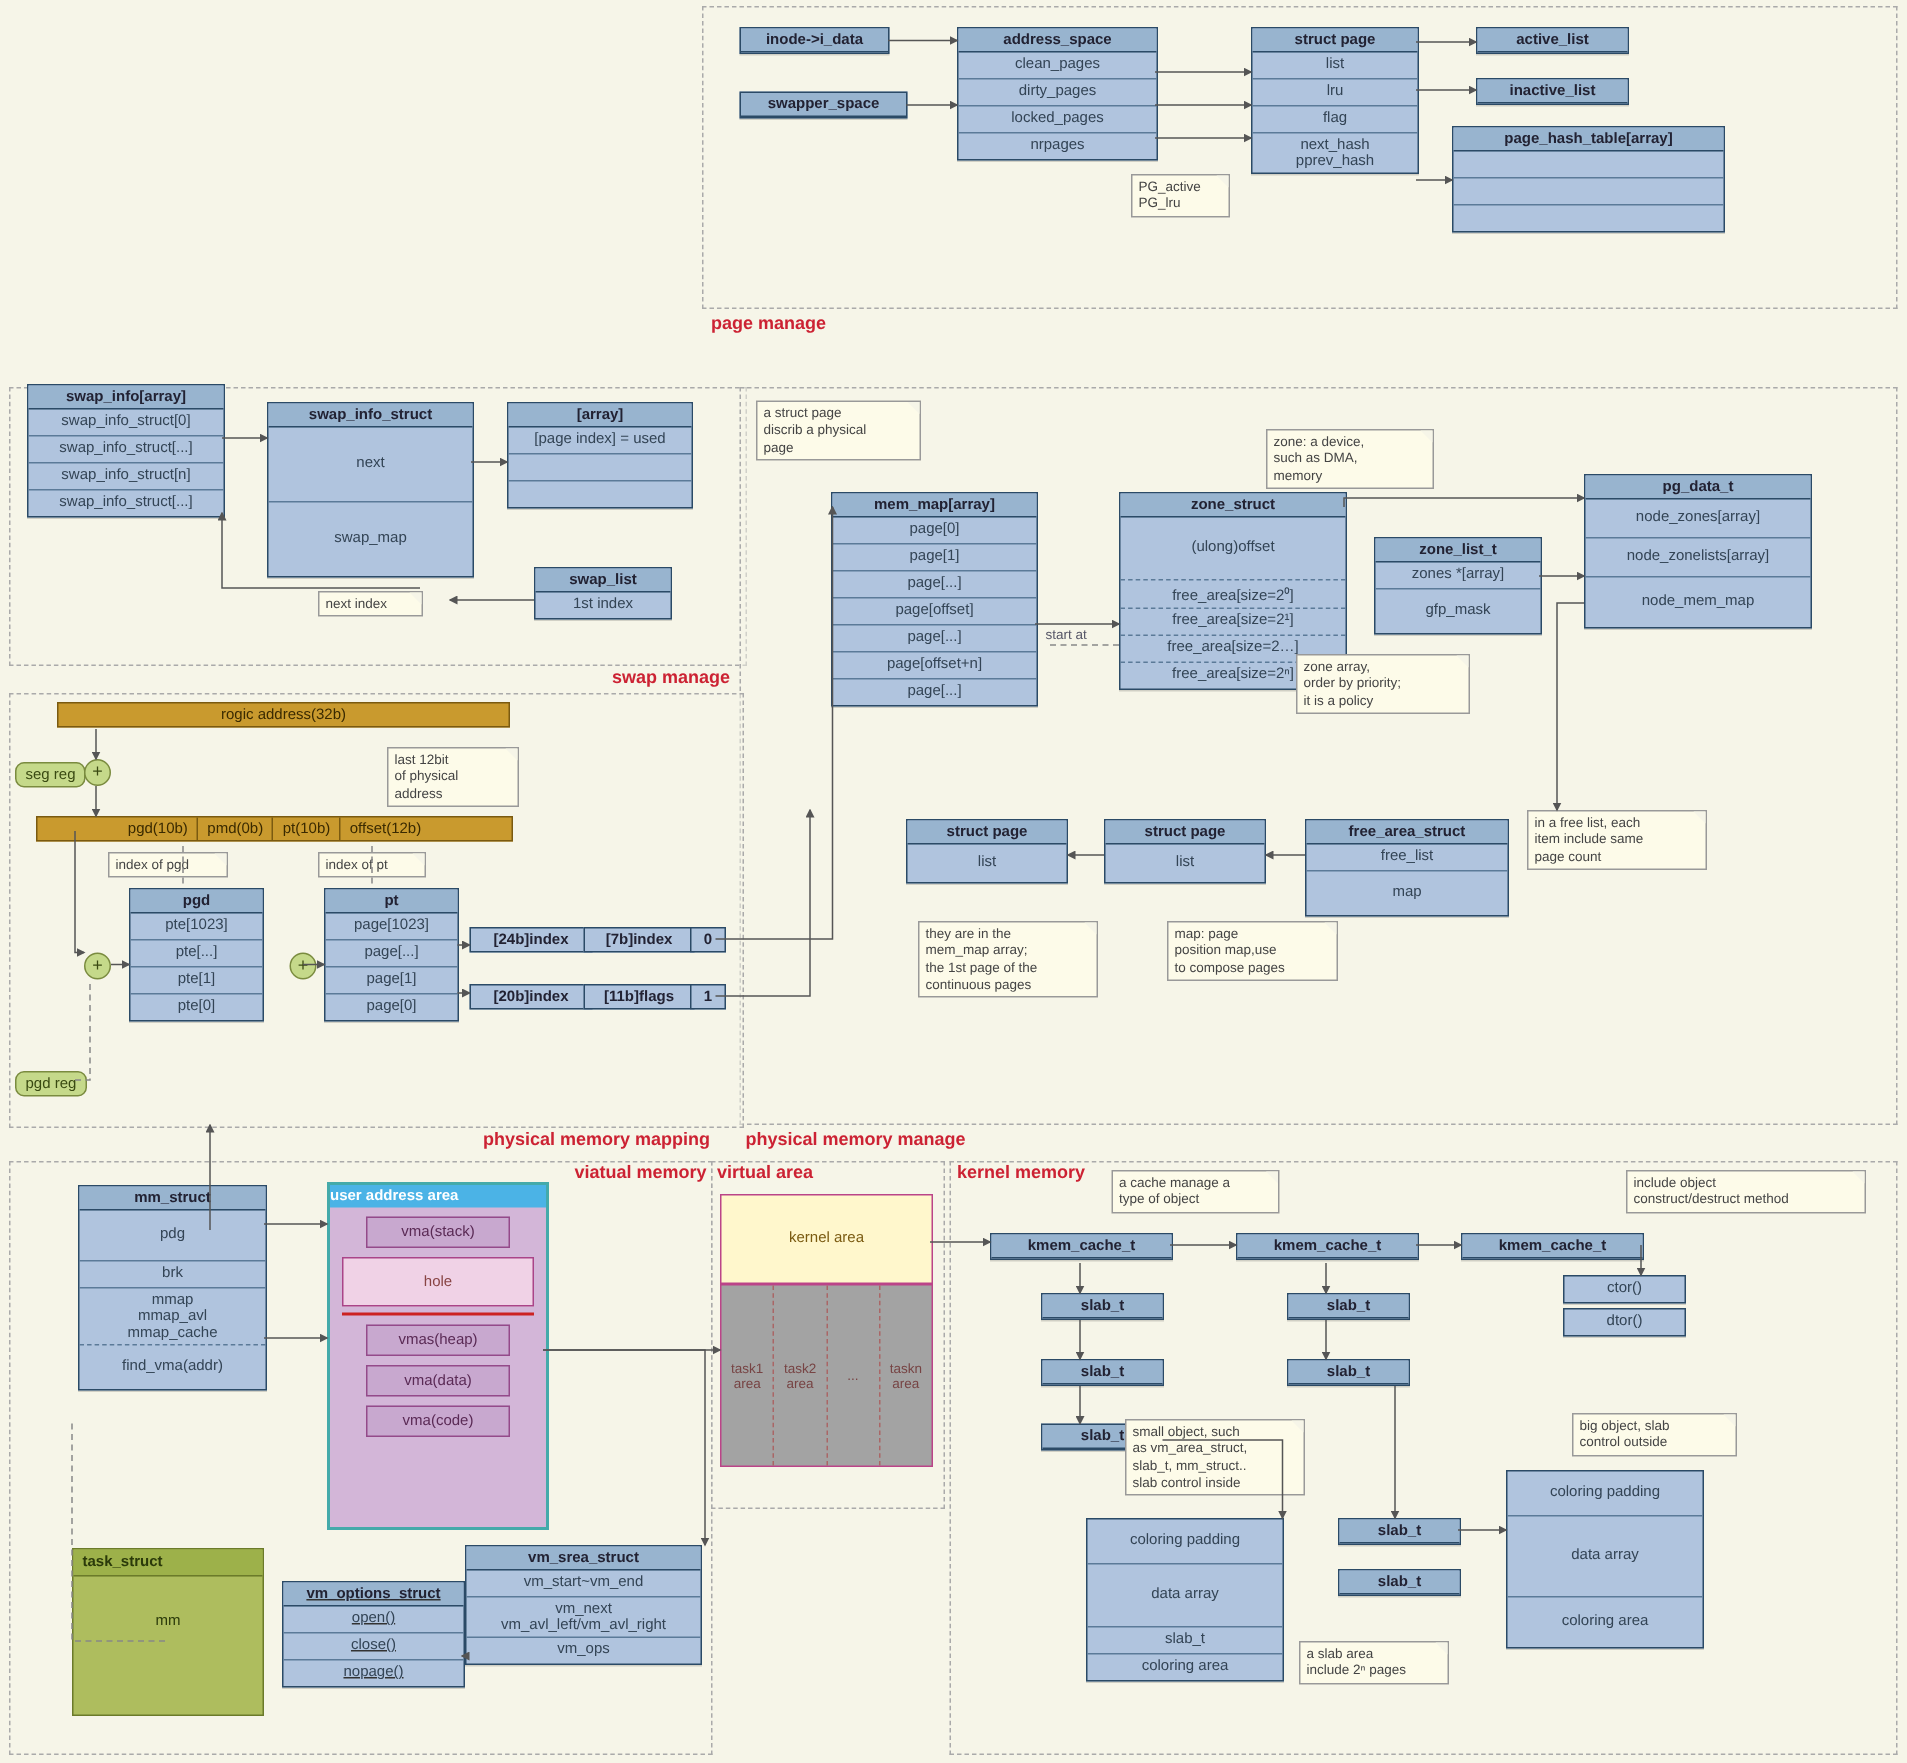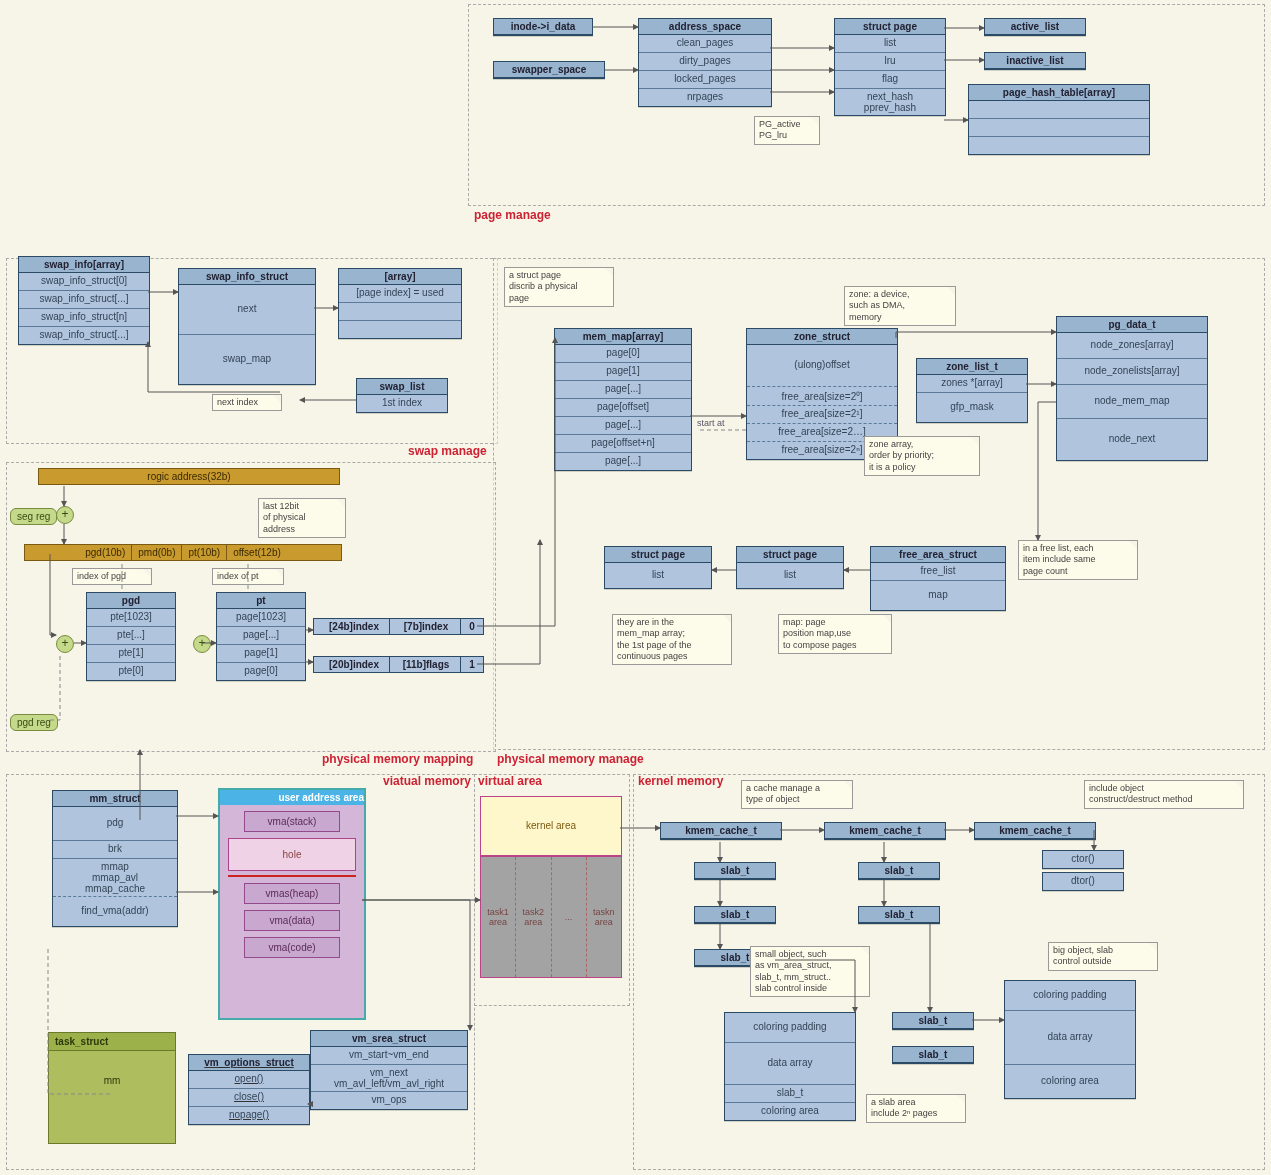--- a/index.html
+++ b/index.html
@@ -103,21 +103,21 @@
   }
   .purple-box {
     position: absolute;
     background: #d3b6d8;
     border: 2px solid #4aa;
   }
   .purple-hdr {
     background: #4bb3e6;
     color: #fff;
     font-weight: bold;
-    text-align: right;
+    text-align: left;
     padding: 2px 0;
     font-size: 10px;
   }
   .purple-slot {
     border: 1px solid #944a8a;
     margin: 6px 24px;
     padding: 4px 0;
     text-align: center;
     font-size: 10px;
     color: #5a2a55;
@@ -377,21 +377,20 @@
 </div>
 <div class="note" style="left:864px; top:436px; width:106px;"><span style="white-space:pre-line">zone array,
 order by priority;
 it is a policy</span></div>
 <div class="entity" style="left:1056px; top:316px; width:150px;">
   <div class="entity-hdr">pg_data_t</div>
   <div class="rows">
     <div class="entity-row" style="padding:6px 4px">node_zones[array]</div>
     <div class="entity-row" style="padding:6px 4px">node_zonelists[array]</div>
     <div class="entity-row" style="padding:10px 4px">node_mem_map</div>
-    <div class="entity-row" style="padding:14px 4px">node_next</div>
   </div>
 </div>
 
 <div class="entity" style="left:604px; top:546px; width:106px;">
   <div class="entity-hdr">struct page</div>
   <div class="rows">
       <div class="entity-row" style="padding:6px 4px">list</div>
     </div>
 </div>
 <div class="entity" style="left:736px; top:546px; width:106px;">

